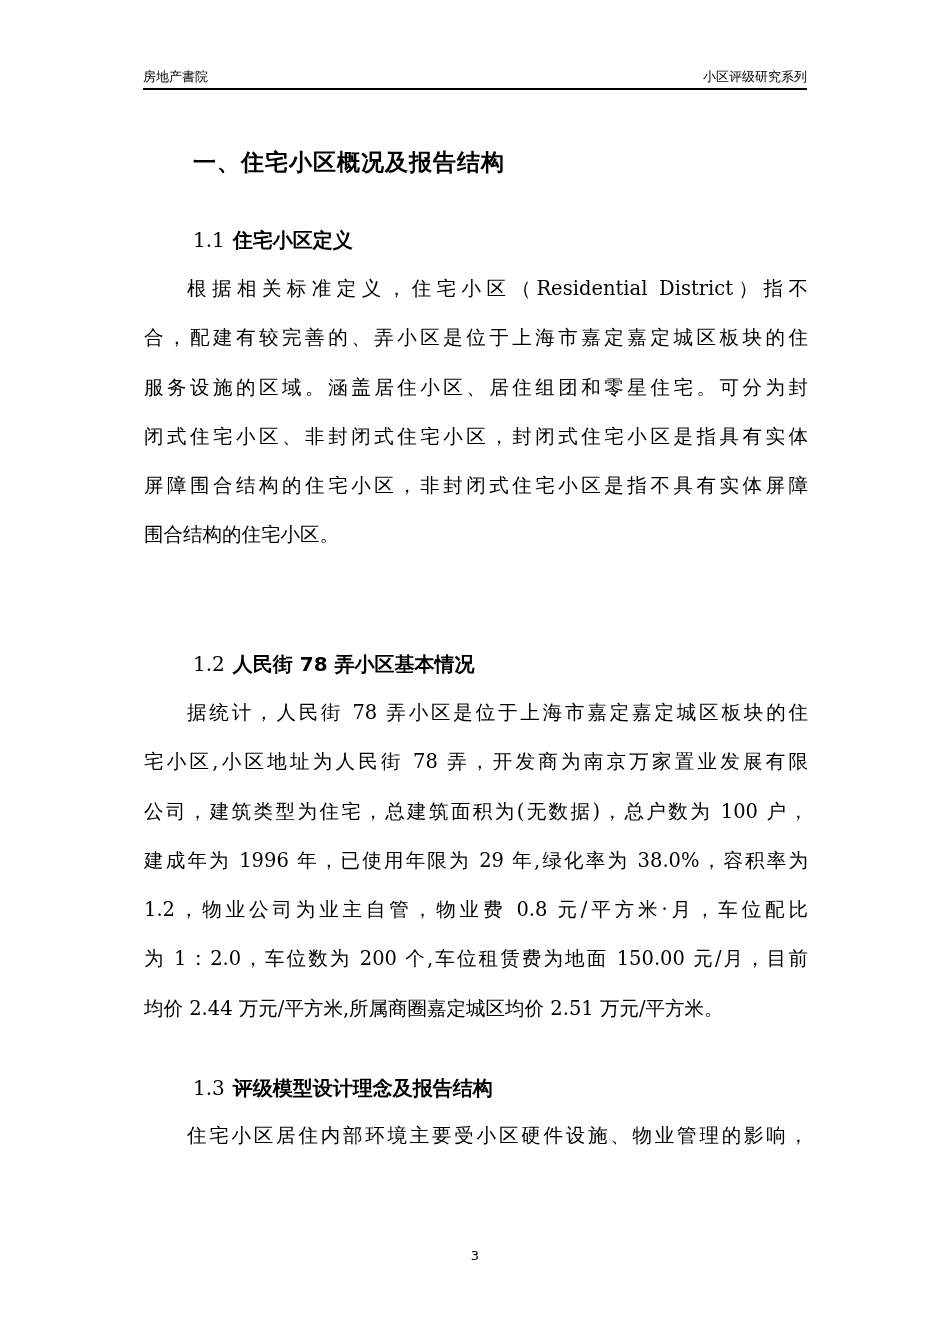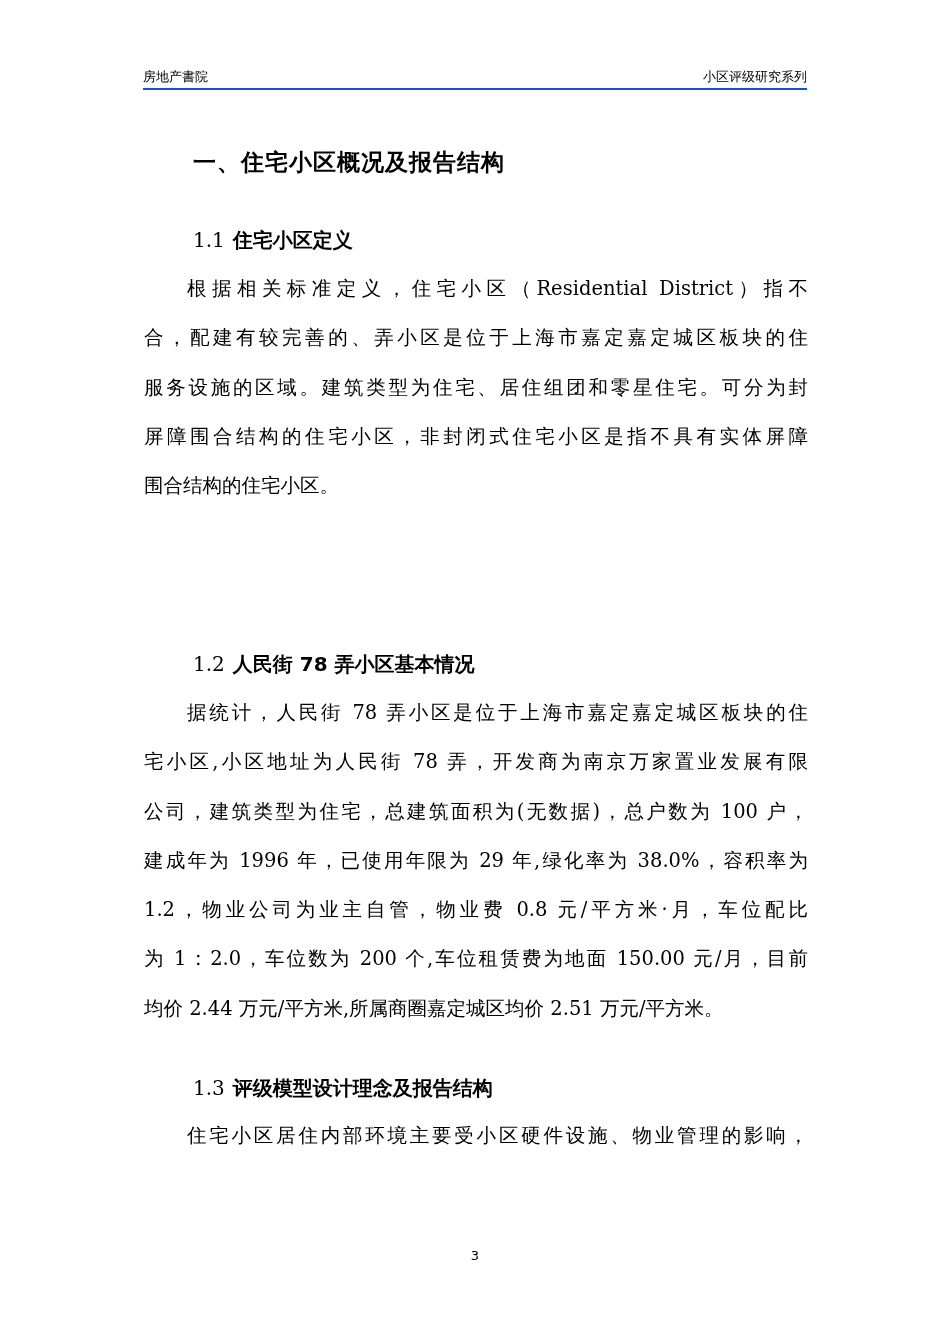--- a/index.html
+++ b/index.html
@@ -14,21 +14,21 @@
       overflow: hidden;
       font-family: "DejaVu Serif", "Liberation Serif", serif;
       color: #000;
     }
     .page-header {
       position: absolute;
       left: 143px;
       top: 68px;
       width: 664px;
       height: 20px;
-      border-bottom: 2px solid #1d4ed8;
+      border-bottom: 2px solid #000000;
       font-family: "DejaVu Sans", "Liberation Sans", sans-serif;
       font-size: 13px;
       line-height: 18px;
     }
     .page-header .left { position: absolute; left: 0; top: 0; }
     .page-header .right { position: absolute; right: 0; top: 0; }
 
     .h1 {
       position: absolute;
       left: 193px;
@@ -87,21 +87,22 @@
 </div>
 
 <div class="h1">一、住宅小区概况及报告结构</div>
 
 <div class="h2" style="top:210px;">
   <span class="num">1.1</span><span>住宅小区定义</span>
 </div>
 <div class="para" style="top:271px;">
   <div class="line first">根据相关标准定义，住宅小区（Residential District）指不</div>
   <div class="line">合，配建有较完善的、弄小区是位于上海市嘉定嘉定城区板块的住</div>
-  <div class="line">服务设施的区域。建筑类型为住宅、居住组团和零星住宅。可分为封</div>
+  <div class="line">服务设施的区域。涵盖居住小区、居住组团和零星住宅。可分为封</div>
+  <div class="line">闭式住宅小区、非封闭式住宅小区，封闭式住宅小区是指具有实体</div>
   <div class="line">屏障围合结构的住宅小区，非封闭式住宅小区是指不具有实体屏障</div>
   <div class="line last">围合结构的住宅小区。</div>
 </div>
 
 <div class="h2" style="top:634px;">
   <span class="num">1.2</span><span>人民街 78 弄小区基本情况</span>
 </div>
 <div class="para" style="top:695px;">
   <div class="line first">据统计，人民街 78 弄小区是位于上海市嘉定嘉定城区板块的住</div>
   <div class="line">宅小区,小区地址为人民街 78 弄，开发商为南京万家置业发展有限</div>

